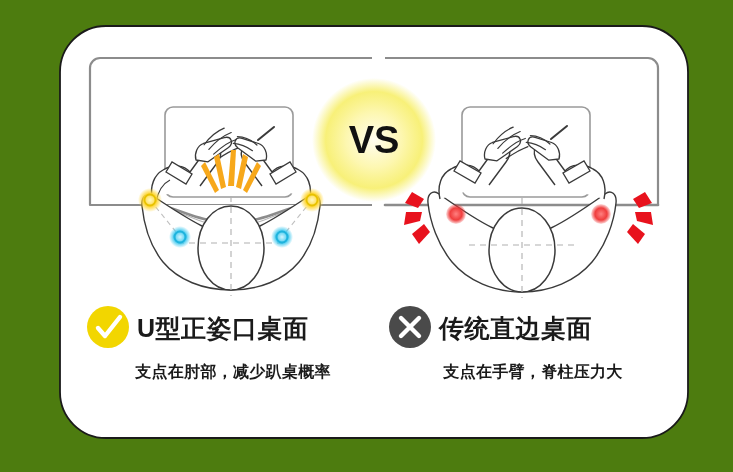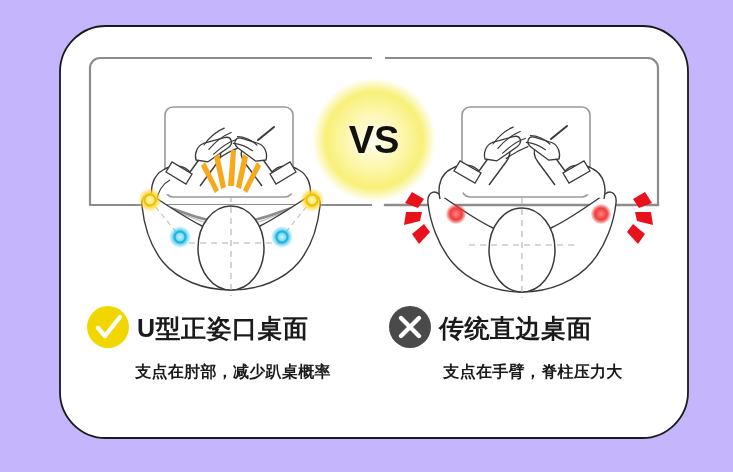--- a/index.html
+++ b/index.html
@@ -10,21 +10,21 @@
   body {
     width: 733px;
     height: 472px;
     font-family: "Liberation Sans", "DejaVu Sans", sans-serif;
     overflow: hidden;
   }
   #infographic {
     position: relative;
     width: 733px;
     height: 472px;
-    background: #c4b5fd;
+    background: #4d7c0f;
     text-decoration: underline;
   }
   #infographic svg.root {
     position: absolute;
     left: 0;
     top: 0;
     width: 733px;
     height: 472px;
     display: block;
   }

